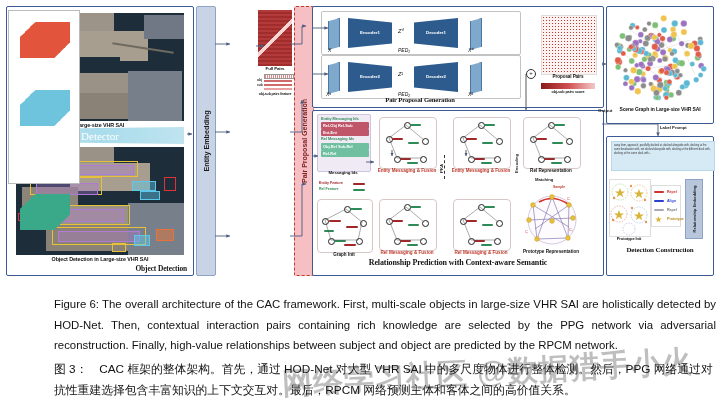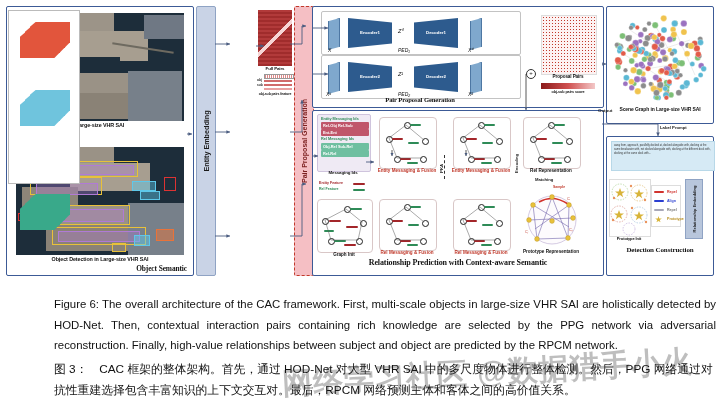--- a/index.html
+++ b/index.html
@@ -103,20 +103,21 @@
       <div class="land" style="left:16px;top:60px;width:96px;height:24px;background:#9a9286;"></div>
       <div class="land" style="left:30px;top:80px;width:120px;height:26px;background:#8a8276;"></div>
       <div class="land" style="left:112px;top:58px;width:54px;height:50px;background:#77808a;"></div>
       <div class="road" style="left:96px;top:34px;width:62px;height:1.6px;transform:rotate(9deg);"></div>
       <div class="water" style="left:60px;top:44px;width:44px;height:16px;"></div>
       <div class="water" style="left:0px;top:64px;width:22px;height:44px;"></div>
       <div class="land" style="left:128px;top:2px;width:40px;height:24px;background:#6f7884;"></div>
     </div>
     <div class="lbl" style="left:0;top:116px;width:186px;font-size:5.4px;">Large-size VHR SAI</div>
 
+    <div class="detector">Detector</div>
 
     <div class="sat" style="left:9px;top:140px;width:168px;height:108px;">
       <div class="water" style="left:0;top:0;width:168px;height:108px;"></div>
       <div class="land" style="left:2px;top:0px;width:96px;height:36px;background:#9a9286;"></div>
       <div class="land" style="left:54px;top:16px;width:80px;height:28px;background:#a79e90;"></div>
       <div class="land" style="left:6px;top:40px;width:56px;height:22px;background:#8d8579;"></div>
       <div class="land" style="left:16px;top:58px;width:98px;height:24px;background:#9a9286;"></div>
       <div class="land" style="left:30px;top:78px;width:122px;height:26px;background:#8a8276;"></div>
       <div class="land" style="left:112px;top:56px;width:56px;height:52px;background:#77808a;"></div>
       <div class="box" style="left:14px;top:30px;width:70px;height:16px;border-color:#e8c13a;"></div>
@@ -130,21 +131,21 @@
       <div class="box" style="left:116px;top:34px;width:22px;height:8px;border-color:#5ec8ea;background:rgba(94,200,234,.45);"></div>
       <div class="box" style="left:124px;top:44px;width:18px;height:7px;border-color:#5ec8ea;background:rgba(94,200,234,.45);"></div>
       <div class="box" style="left:18px;top:52px;width:14px;height:6px;border-color:#5ec8ea;background:rgba(94,200,234,.45);"></div>
       <div class="box" style="left:140px;top:82px;width:16px;height:10px;border-color:#e8733a;background:rgba(232,115,58,.5);"></div>
       <div class="box" style="left:118px;top:88px;width:14px;height:9px;border-color:#5ec8ea;background:rgba(94,200,234,.5);"></div>
       <div class="box" style="left:2px;top:66px;width:10px;height:6px;border-color:#d33;"></div>
       <div class="box" style="left:148px;top:30px;width:10px;height:12px;border-color:#d33;"></div>
       <div class="box" style="left:96px;top:96px;width:12px;height:7px;border-color:#e8c13a;"></div>
     </div>
     <div class="lbl" style="left:0;top:250px;width:186px;font-size:5.4px;">Object Detection in Large-size VHR SAI</div>
-    <div class="lbl" style="left:0;top:258px;width:180px;text-align:right;font-size:7.4px;font-family:'Liberation Serif',serif;">Object Semantic</div>
+    <div class="lbl" style="left:0;top:258px;width:180px;text-align:right;font-size:7.4px;font-family:'Liberation Serif',serif;">Object Detection</div>
   </div>
 
   <div class="panel" id="ee">
     <span>Entity Embedding</span>
   </div>
 
   <div id="feat">
     <div class="fbox" style="left:2px;top:6px;width:70px;height:172px;"></div>
 
     <div class="stack" style="left:14px;top:18px;">

